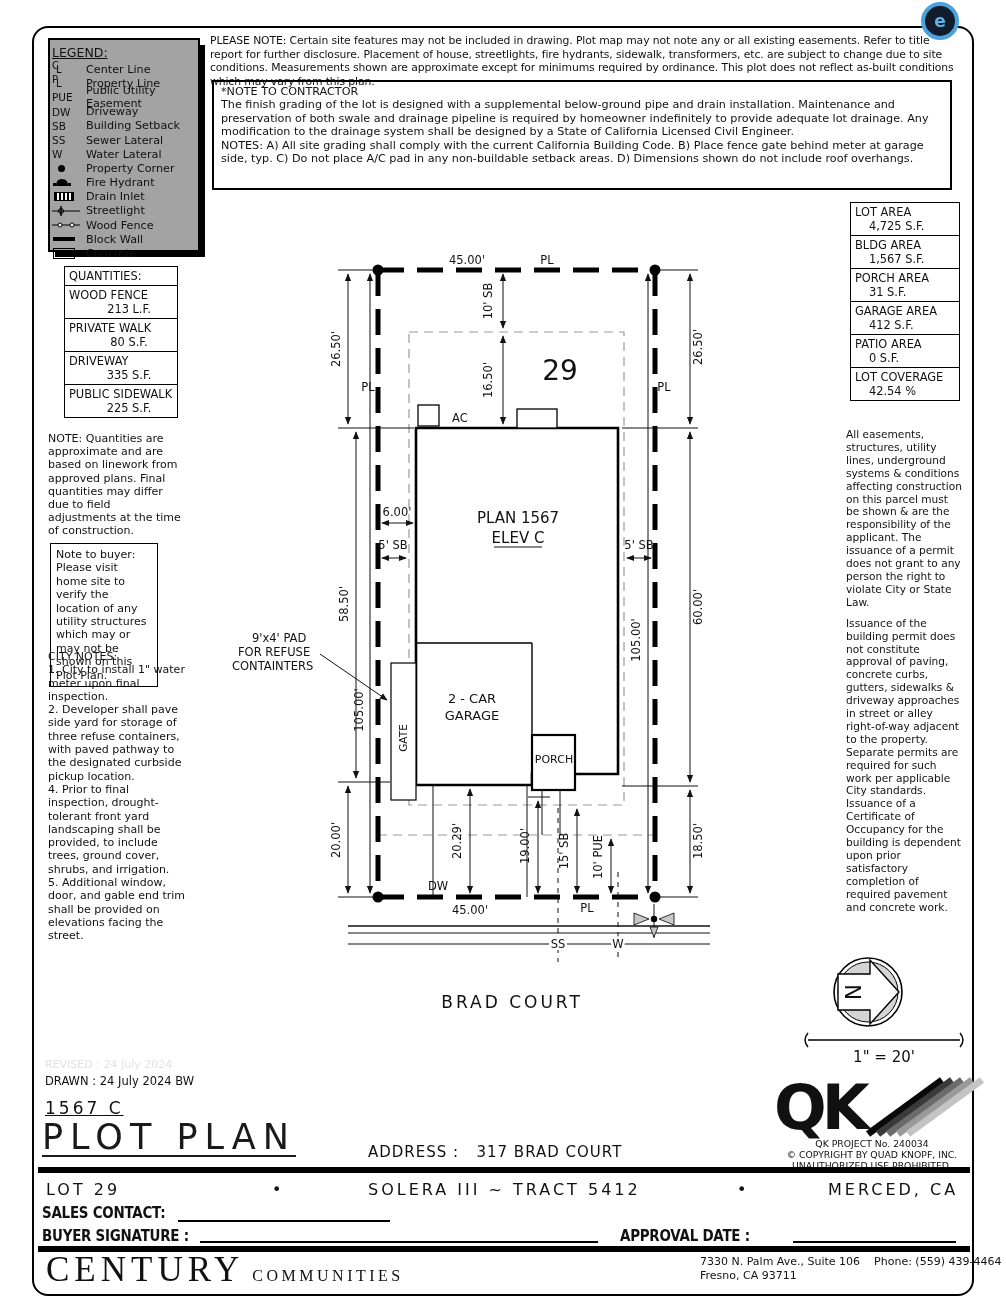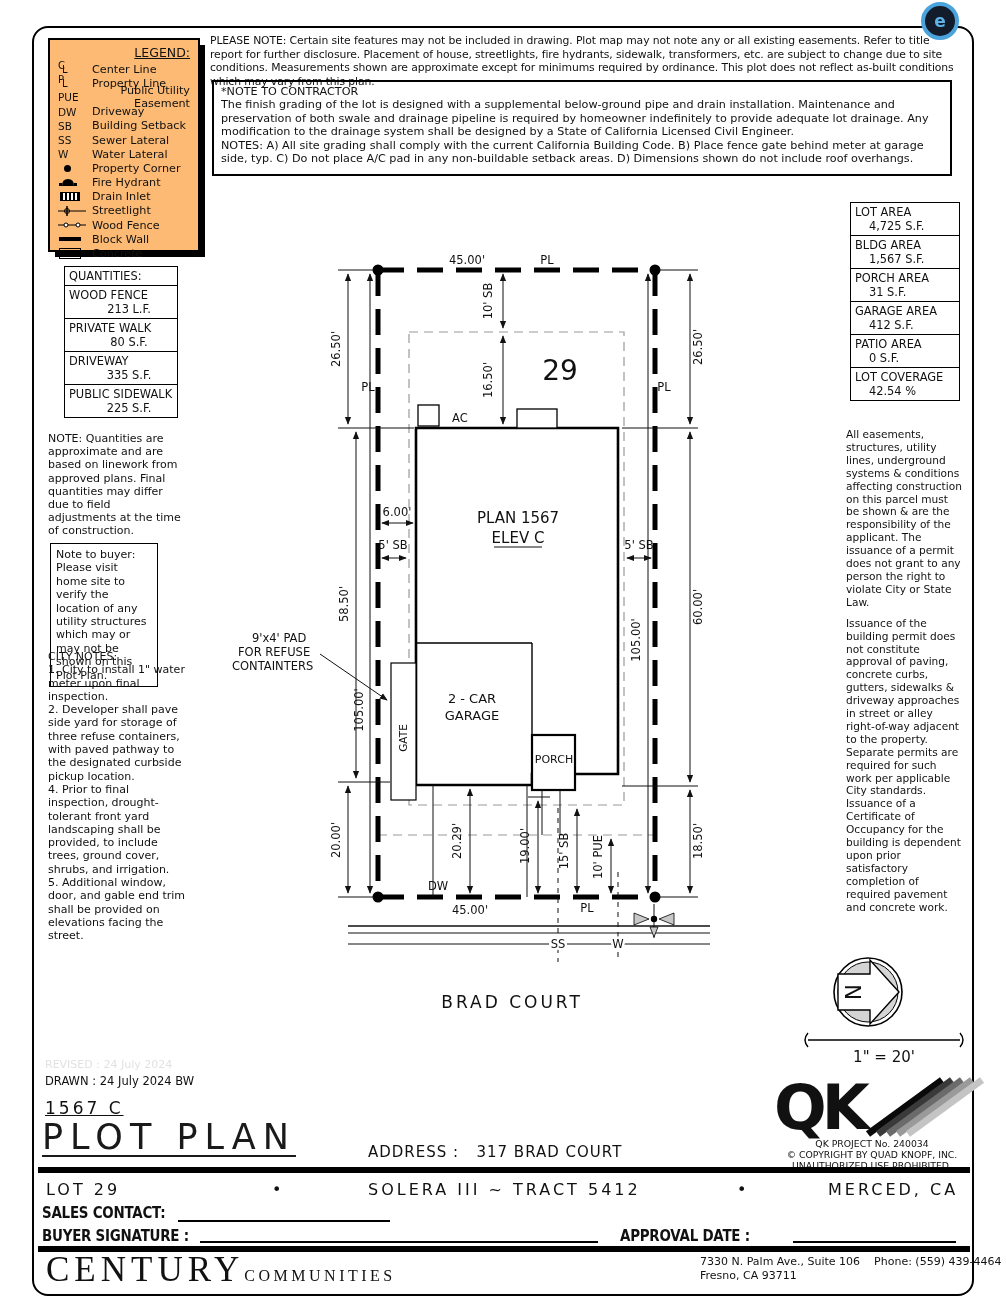--- a/index.html
+++ b/index.html
@@ -5,36 +5,36 @@
   html,body{margin:0;padding:0;background:#fff;}
   #screen{position:relative;width:1006px;height:1300px;background:#fff;overflow:hidden;
           font-family:"DejaVu Sans",sans-serif;color:#111;}
   .abs{position:absolute;}
   .sheet-border{left:32px;top:26px;width:938px;height:1266px;border:2.5px solid #000;border-radius:16px;}
   
   .badge{left:921px;top:2px;width:30px;height:30px;border-radius:50%;background:#131c2b;
          border:4px solid #4aa3dc;display:flex;align-items:center;justify-content:center;cursor:pointer;}
   .badge span{color:#5fb2e6;font-size:17px;line-height:1;font-weight:bold;}
   
-  .legend{left:48px;top:38px;width:152px;height:214px;border:2px solid #000;background:#fdba74;
-          box-shadow:6px 6px 0 -1px #000;padding:5px 8px;box-sizing:border-box;font-size:11.2px;text-align:right;}
+  .legend{left:48px;top:38px;width:152px;height:214px;border:2px solid #000;background:#a3a3a3;
+          box-shadow:6px 6px 0 -1px #000;padding:5px 2px;box-sizing:border-box;font-size:11.2px;}
   .legend-title{font-size:12.5px;text-decoration:underline;margin-bottom:2px;}
   .lg-row{display:flex;align-items:center;height:14.2px;}
   .lg-sym{width:34px;flex:none;font-size:10.5px;position:relative;height:14px;display:flex;align-items:center;}
   .mono{position:relative;width:16px;height:14px;display:inline-block;}
   .mono .a{position:absolute;left:0;top:-2px;font-size:10px;}
   .mono .b{position:absolute;left:4px;top:2px;font-size:10px;}
   .dot{width:7px;height:7px;border-radius:50%;background:#000;display:inline-block;margin-left:6px;}
   .drain{width:18px;height:7px;border:1px solid #000;margin-left:2px;
          background:repeating-linear-gradient(90deg,#000 0 2px,#fff 2px 4px);}
   .wall{width:22px;height:4px;background:#000;margin-left:1px;}
   .concrete{width:20px;height:9px;border:1.2px solid #000;margin-left:1px;}
   
   .topnote{left:210px;top:34px;width:748px;font-size:10.8px;line-height:13.6px;letter-spacing:-0.1px;}
-  .contractor{left:212px;top:80px;width:740px;height:96px;border:2.5px solid #000;box-sizing:border-box;
+  .contractor{left:212px;top:80px;width:740px;height:110px;border:2.5px solid #000;box-sizing:border-box;
               padding:3px 7px;font-size:11.2px;line-height:13.4px;}
   .qty{left:48px;top:266px;width:112px;border:1.6px solid #000;font-size:11.4px;margin-left:16px;}
   .qty .hd{padding:2px 4px;border-bottom:1.6px solid #000;}
   .qty .row{padding:2px 4px;border-bottom:1.6px solid #000;}
   .qty .row:last-child{border-bottom:none;}
   .qty .val{padding-left:16px;text-align:center;}
   .qtynote{left:48px;top:432px;width:134px;font-size:11px;line-height:13.2px;}
   .buyernote{left:50px;top:543px;width:108px;border:1.6px solid #000;padding:4px 5px;font-size:11px;line-height:13.4px;box-sizing:border-box;}
   .citynotes{left:48px;top:650px;width:142px;font-size:11px;line-height:13.3px;}
   .areas{left:850px;top:202px;width:108px;border:1.6px solid #000;font-size:11.4px;background:#fff;}
@@ -51,21 +51,21 @@
             text-decoration:underline;text-underline-offset:6px;text-decoration-thickness:2px;}
   .addrrow{left:368px;top:1143px;font-size:15px;letter-spacing:1px;}
   .qk{left:772px;top:1074px;width:200px;height:96px;}
   .qkcap{text-align:center;font-size:9.3px;line-height:11px;}
   .rule{left:38px;width:932px;height:6px;background:#000;}
   .lotrow{top:1180px;font-size:16px;letter-spacing:3px;}
   .formlabel{font-size:16px;font-weight:bold;letter-spacing:-0.3px;transform:scaleX(.84);transform-origin:0 50%;display:inline-block;white-space:nowrap;}
   .blank{border-bottom:2.5px solid #000;position:absolute;height:0;}
   .century{left:46px;top:1250px;display:flex;align-items:baseline;font-family:"Liberation Serif",serif;}
   .century .b1{font-size:35px;letter-spacing:5px;}
-  .century .b2{font-size:16px;letter-spacing:3.5px;text-align:center;}
+  .century .b2{font-size:16px;letter-spacing:3.5px;margin-left:8px;text-align:center;}
   .caddr{left:700px;top:1255px;font-size:11px;line-height:13.5px;}
   svg{overflow:visible;}
   svg text{font-family:"DejaVu Sans",sans-serif;fill:#111;}
 </style>
 </head>
 <body>
 
 <div id="screen">
 
   <div class="abs sheet-border"></div>

